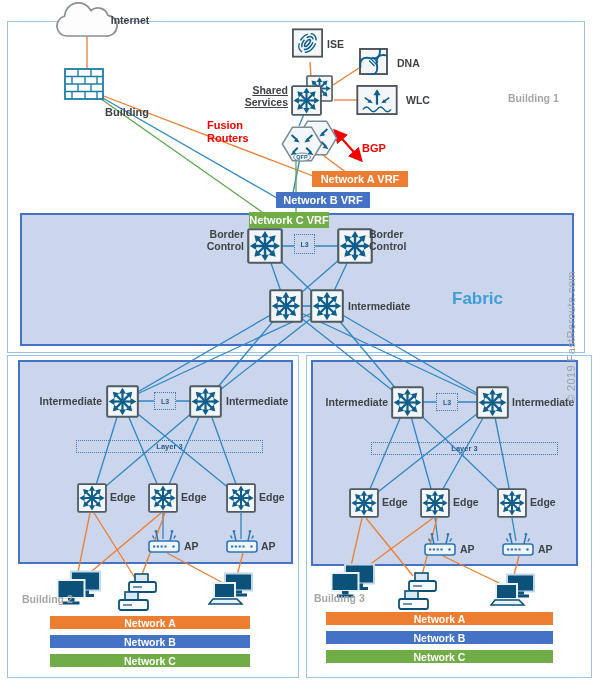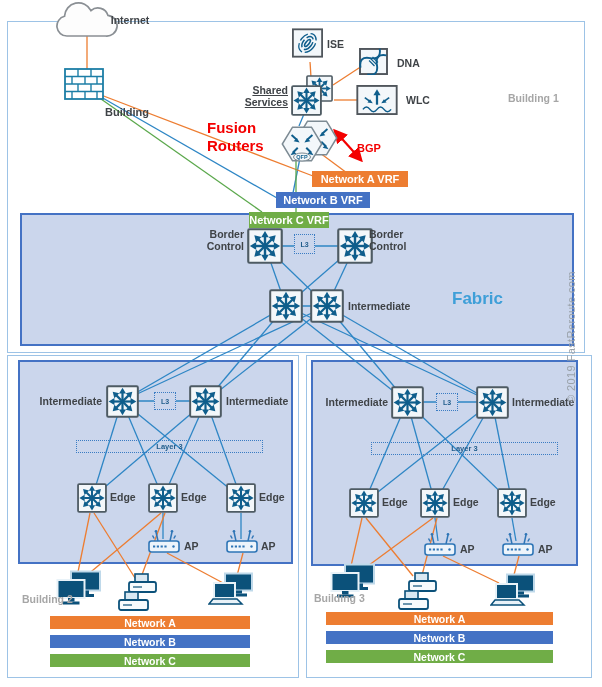--- a/index.html
+++ b/index.html
@@ -297,25 +297,25 @@
   <div class="dash l3band" style="left:76px;top:440px;width:187px;height:13px;">
       <span>Layer 3</span>
     </div>
   <div class="dash l3band" style="left:371px;top:442px;width:187px;height:13px;">
       <span>Layer 3</span>
     </div>
 
   <div class="lbl center" style="left:57px;top:14px;width:60px;">Internet</div>
   <div class="lbl center" style="left:56px;top:106px;width:56px;font-size:11px;">Building</div>
   <div class="lbl right" style="left:228px;top:84px;width:60px;text-decoration:underline;">Shared Services</div>
-  <div class="lbl red" style="left:207px;top:119px;width:80px;font-size:15px;">Fusion Routers</div>
+  <div class="lbl red" style="left:207px;top:119px;width:80px;font-size:11px;">Fusion Routers</div>
   <div class="lbl" style="left:327px;top:38px;width:30px;">ISE</div>
   <div class="lbl" style="left:397px;top:57px;width:34px;">DNA</div>
   <div class="lbl" style="left:406px;top:94px;width:34px;">WLC</div>
-  <div class="lbl red" style="left:357px;top:142px;width:34px;font-size:11px;">BGP</div>
+  <div class="lbl red" style="left:357px;top:142px;width:34px;font-size:11px;text-align:center;">BGP</div>
   <div class="lbl gray" style="left:508px;top:92px;width:60px;">Building 1</div>
 
   <div class="lbl right" style="left:196px;top:228px;width:48px;">Border Control</div>
   <div class="lbl" style="left:369px;top:228px;width:50px;">Border Control</div>
   <div class="lbl" style="left:348px;top:300px;width:90px;">Intermediate</div>
   <div class="fabric-title" style="left:452px;top:289px;">Fabric</div>
 
   <div class="lbl right" style="left:22px;top:395px;width:80px;">Intermediate</div>
   <div class="lbl" style="left:226px;top:395px;width:85px;">Intermediate</div>
   <div class="lbl" style="left:110px;top:491px;width:34px;">Edge</div>

